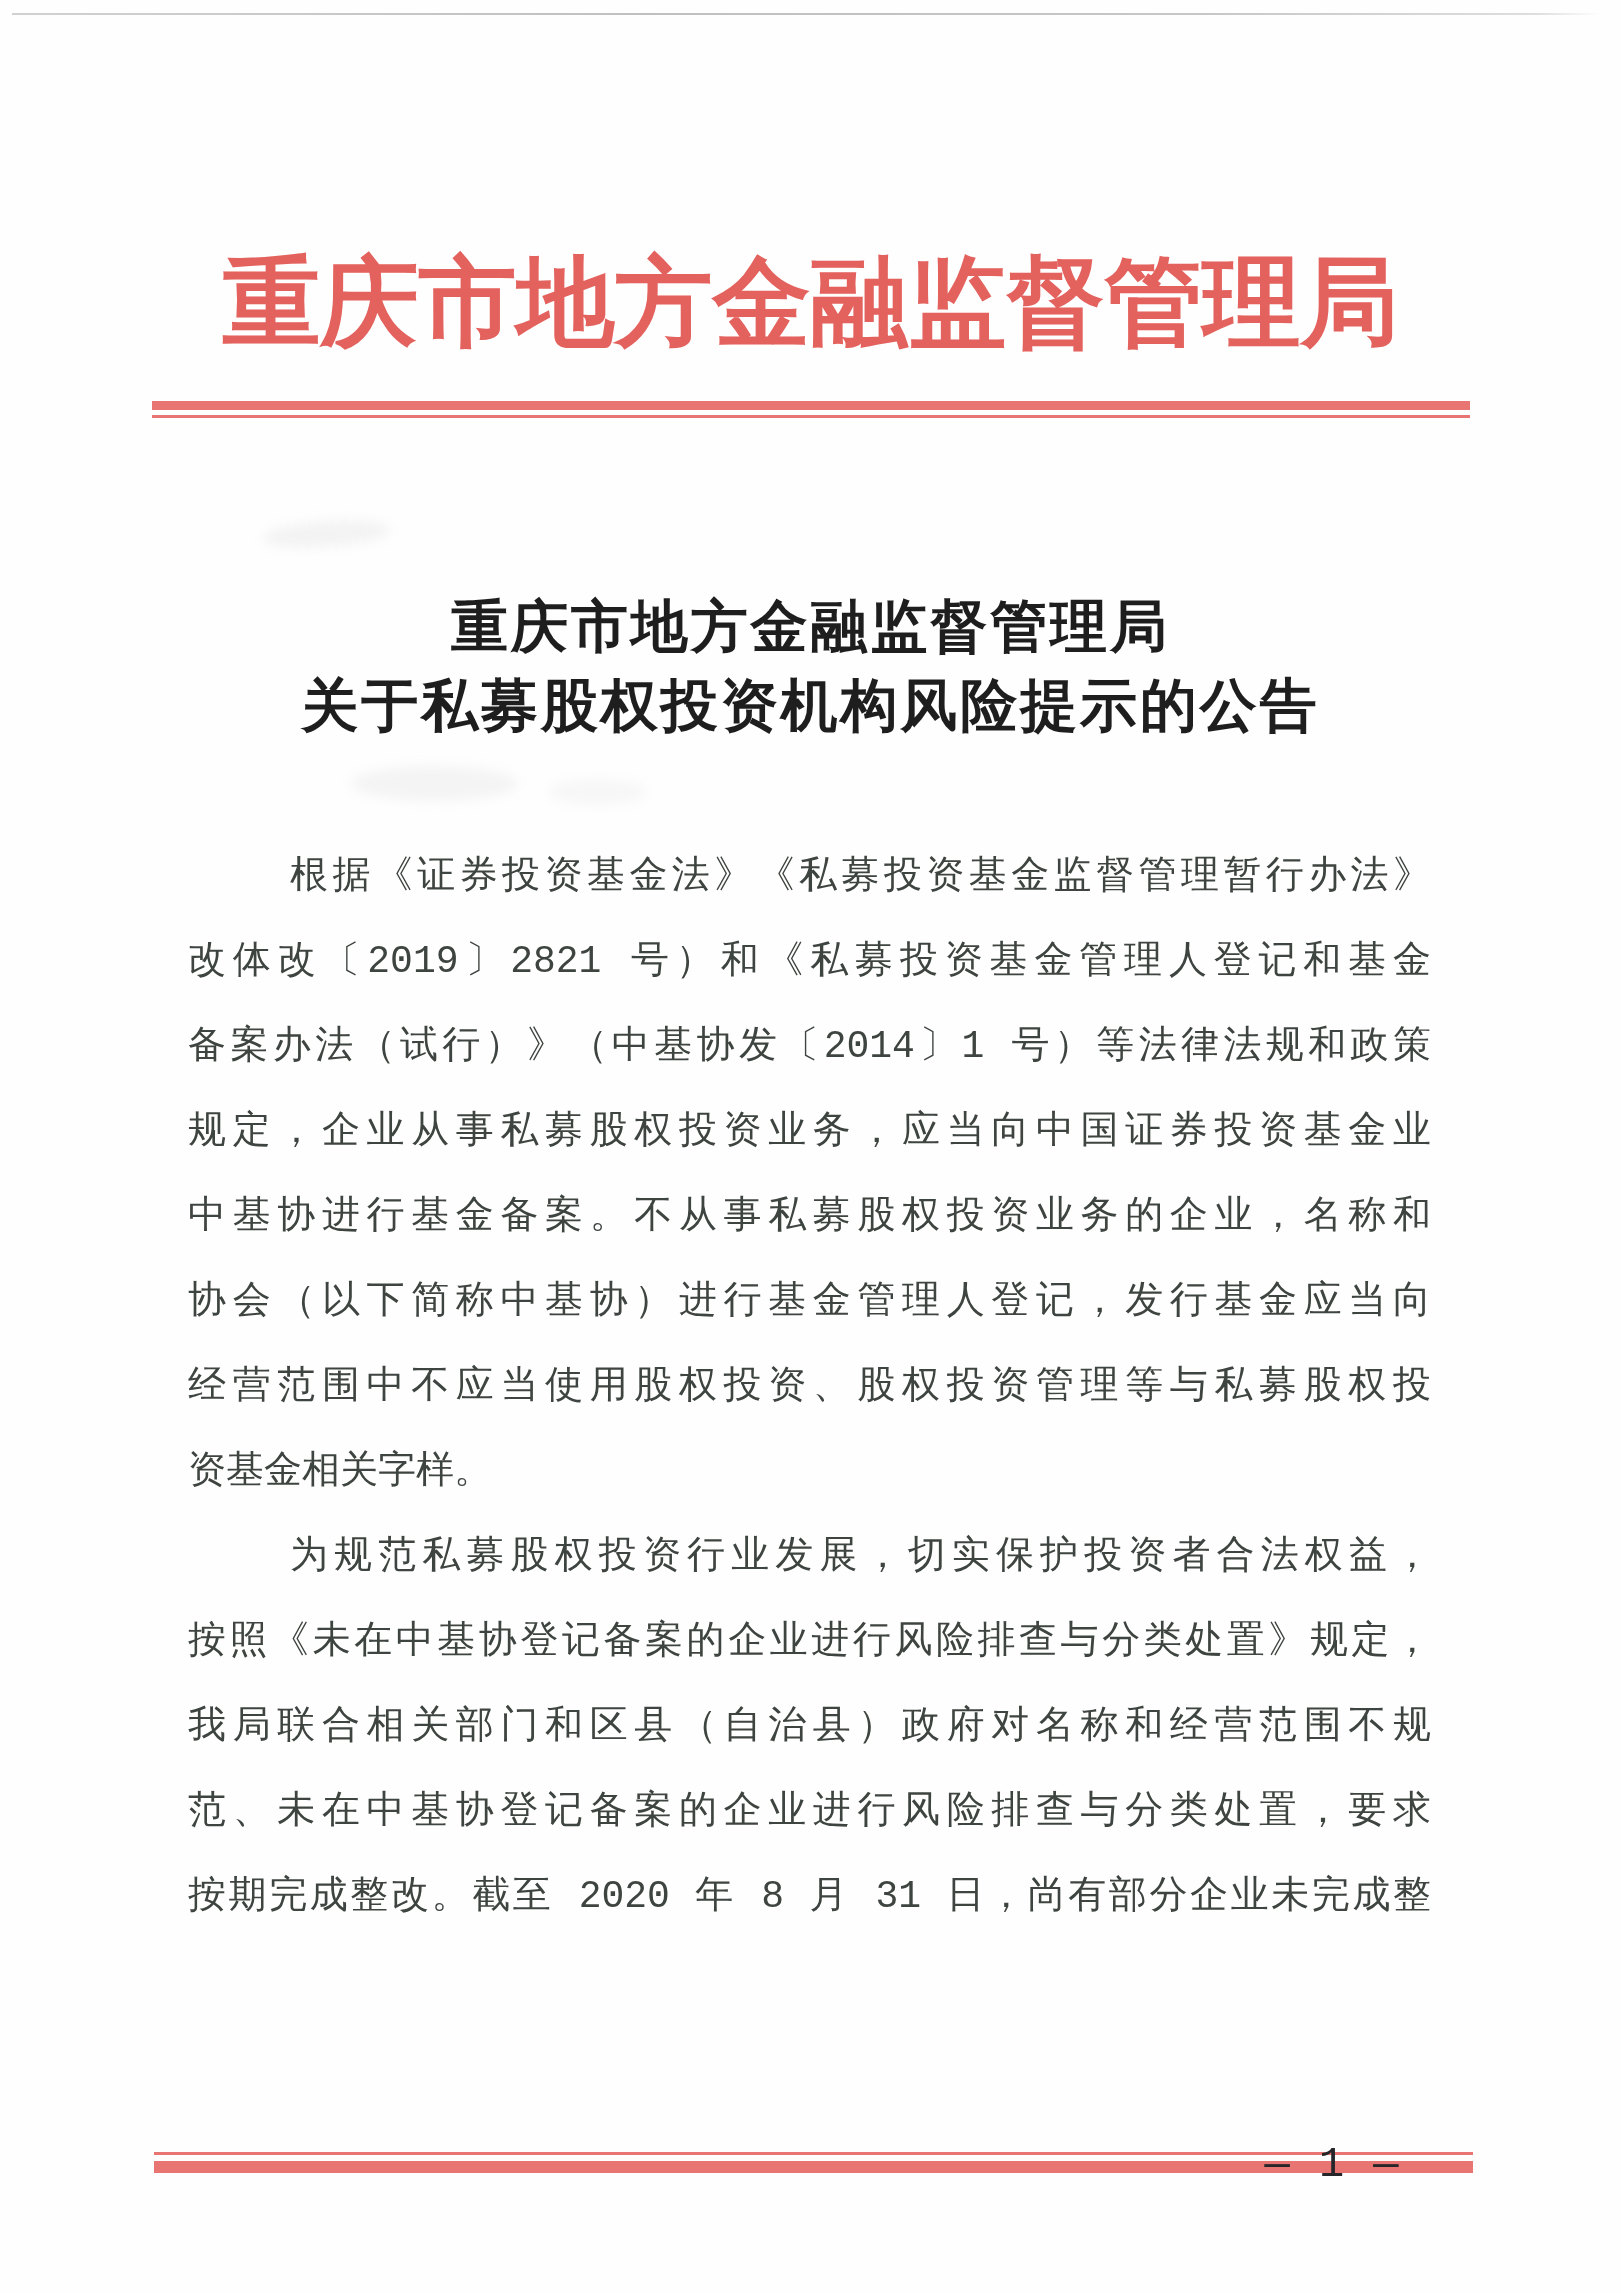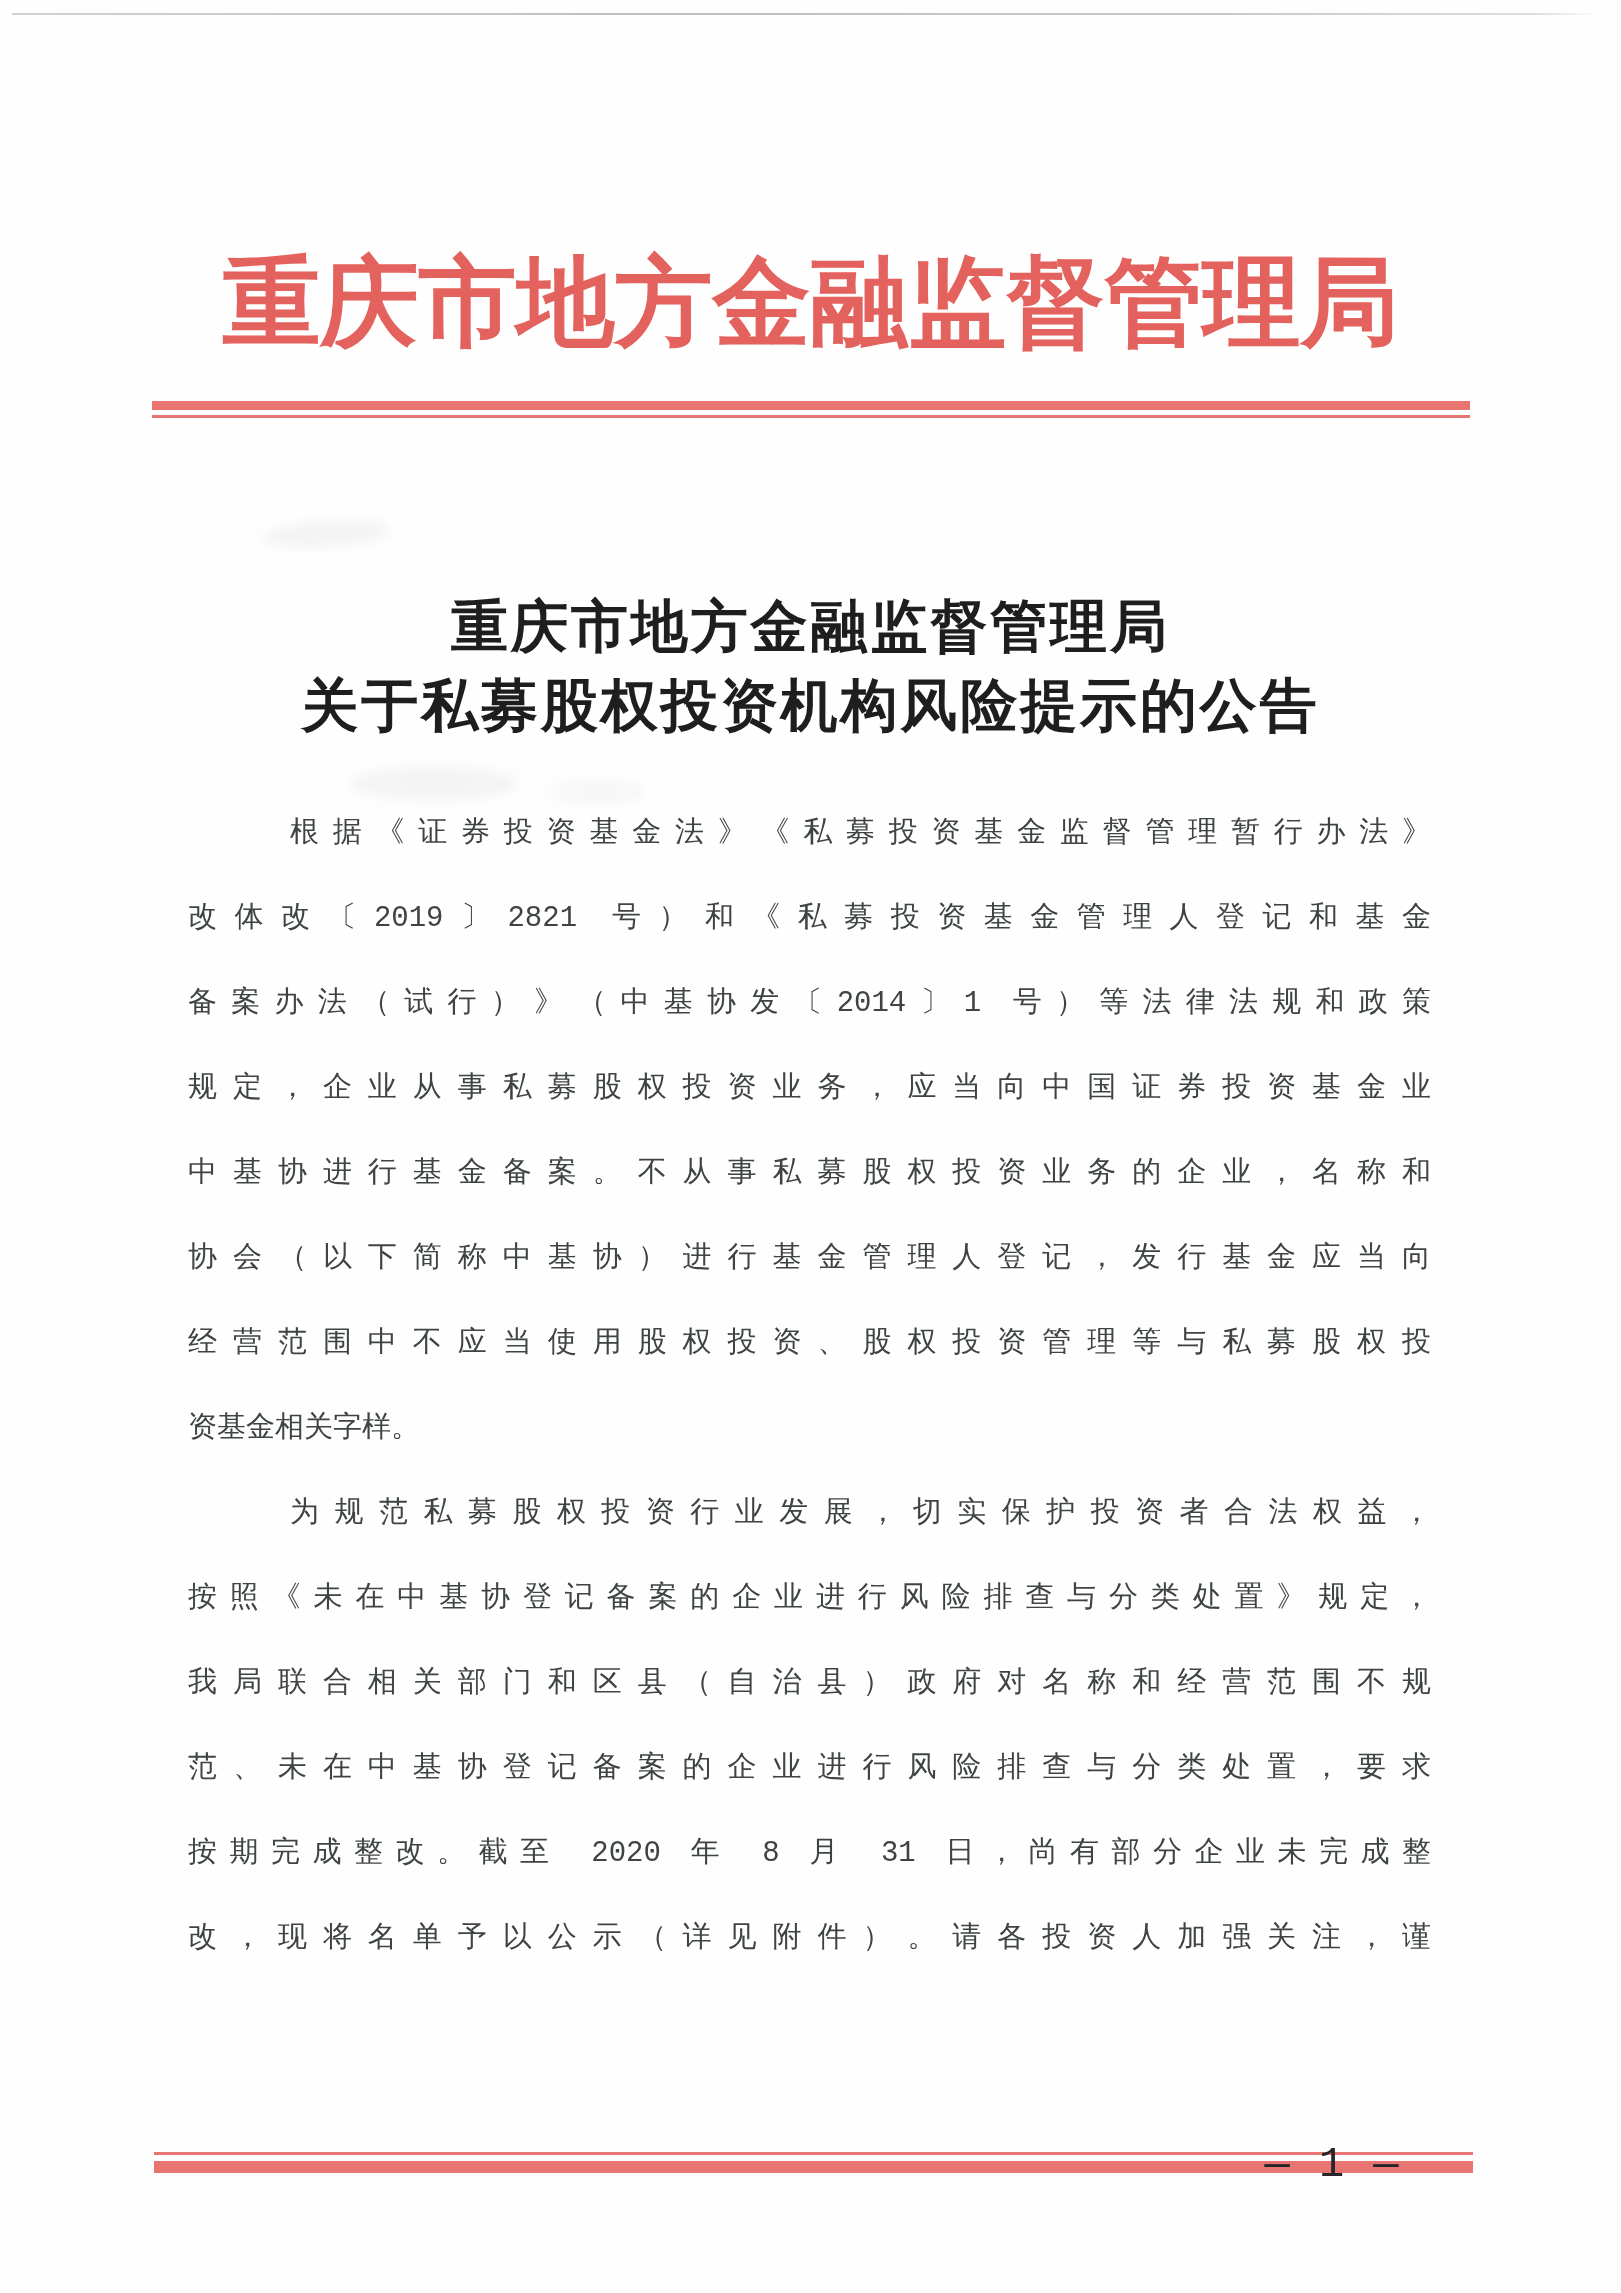--- a/index.html
+++ b/index.html
@@ -30,23 +30,23 @@
   .rule-head-thin{top:415px;height:2.9px;}
   
   .doc-title{
     position:absolute;left:0;top:592px;width:100%;
     text-align:center;color:var(--heading-ink,#1e1e1e);
     font-weight:700;font-size:57px;line-height:79px;letter-spacing:2.9px;
     white-space:nowrap;
   }
   
   .doc-body{
-    position:absolute;left:188px;top:791px;width:1243px;
+    position:absolute;left:188px;top:834px;width:1243px;
     color:var(--ink,#3e443f);
-    font-size:29px;
+    font-size:38px;
   }
   .bl{
     line-height:85px;height:85px;
     text-align:justify;text-align-last:justify;
     text-justify:inter-character;
     white-space:nowrap_disabled; 
     overflow:visible;
   }
   .bl.indent{padding-left:102px;}
   .bl.short{text-align:right;text-align-last:left;}
@@ -95,21 +95,20 @@
       <div class="bl">协会（以下简称中基协）进行基金管理人登记，发行基金应当向</div>
       <div class="bl">经营范围中不应当使用股权投资、股权投资管理等与私募股权投</div>
       <div class="bl short">资基金相关字样。</div>
     </div>
     <div>
       <div class="bl indent">为规范私募股权投资行业发展，切实保护投资者合法权益，</div>
       <div class="bl">按照《未在中基协登记备案的企业进行风险排查与分类处置》规定，</div>
       <div class="bl">我局联合相关部门和区县（自治县）政府对名称和经营范围不规</div>
       <div class="bl">范、未在中基协登记备案的企业进行风险排查与分类处置，要求</div>
       <div class="bl">按期完成整改。截至 2020 年 8 月 31 日，尚有部分企业未完成整</div>
-      <div class="bl">改，现将名单予以公示（详见附件）。请各投资人加强关注，谨</div>
     </div>
   </div>
 
   <div class="rule rule-foot-thin"></div>
   <div class="rule rule-foot-thick"></div>
 
   <div class="page-num">— 1 —</div>
 
 </div>
 

